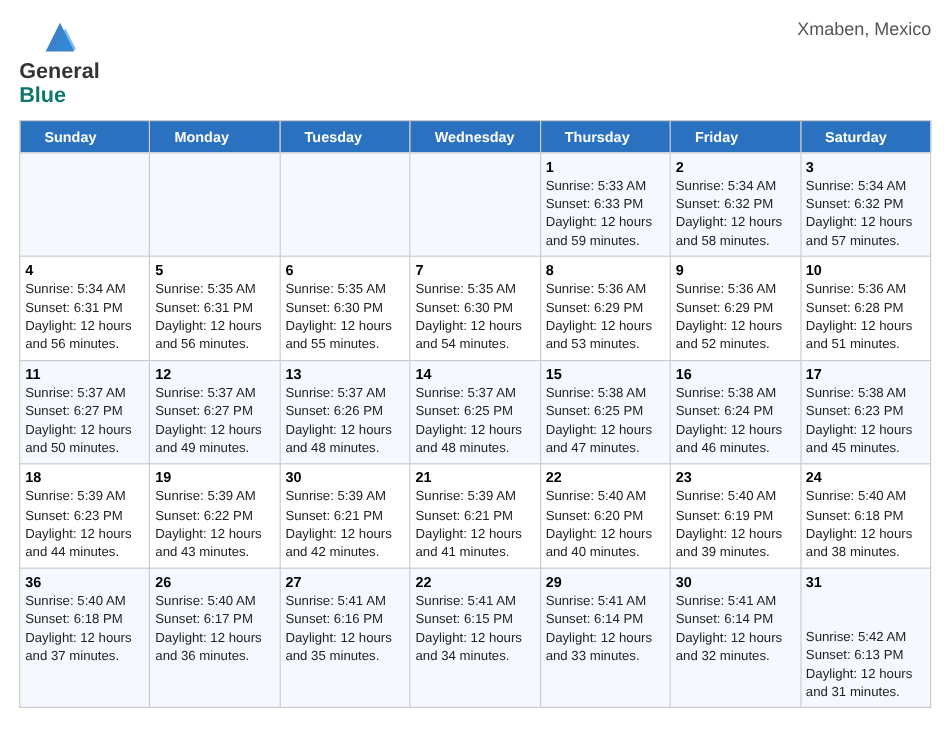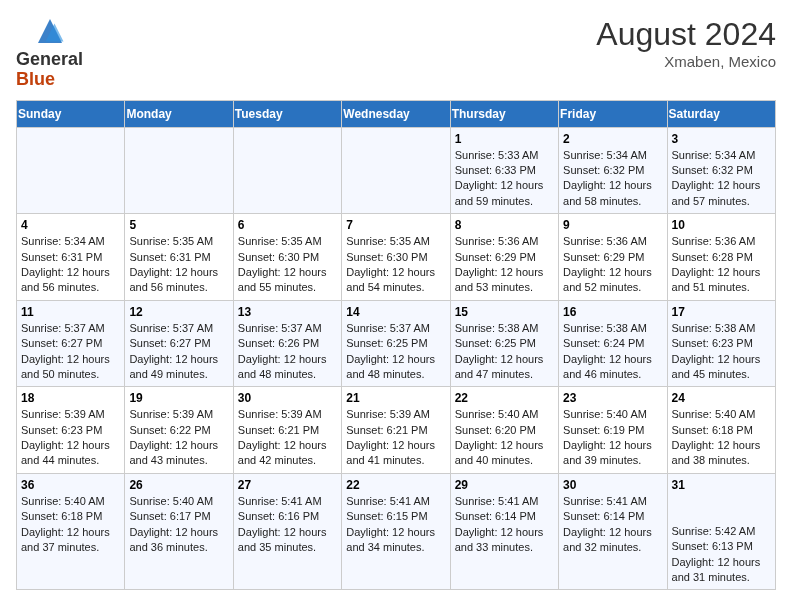--- a/index.html
+++ b/index.html
@@ -22,21 +22,21 @@
       gap: 4px;
       flex-direction: column;
     }
     .logo-text {
       font-size: 18px;
       font-weight: bold;
       color: #333;
       line-height: 1.1;
     }
     .logo-text span {
-      color: #c2410c;
+      color: #0f766e;
     }
     .logo-icon {
       width: 30px;
       height: 30px;
     }
     .title-block {
       text-align: right;
     }
     .month-year {
       font-size: 32px;
@@ -48,21 +48,21 @@
       color: #555;
     }
     table {
       width: 100%;
       border-collapse: collapse;
       font-size: 11px;
     }
     thead tr th {
       background-color: #2a72bf;
       color: #fff;
-      padding: 6px 1px;
+      padding: 6px 20px;
       text-align: left;
       font-weight: bold;
       font-size: 12px;
       border: 1px solid #ccc;
     }
     tbody tr td {
       border: 1px solid #ccc;
       vertical-align: top;
       padding: 4px;
       height: 80px;
@@ -96,21 +96,20 @@
     <svg class="logo-icon" viewBox="0 0 40 40" xmlns="http://www.w3.org/2000/svg">
       <polygon points="20,4 36,36 4,36" fill="#1a6bbf" opacity="0.85"></polygon>
       <polygon points="26,10 38,34 14,34" fill="#2a8fe0" opacity="0.6"></polygon>
     </svg>
     <div class="logo-text">
       <div>General</div>
       <div><span>Blue</span></div>
     </div>
   </div>
   <div class="title-block">
-    <div class="month-year">August 2024</div>
     <div class="location">Xmaben, Mexico</div>
   </div>
 </div>
 
 <table>
   <thead>
     <tr id="weekday-header">
     <th>Sunday</th>
         <th>Monday</th>
         <th>Tuesday</th>

